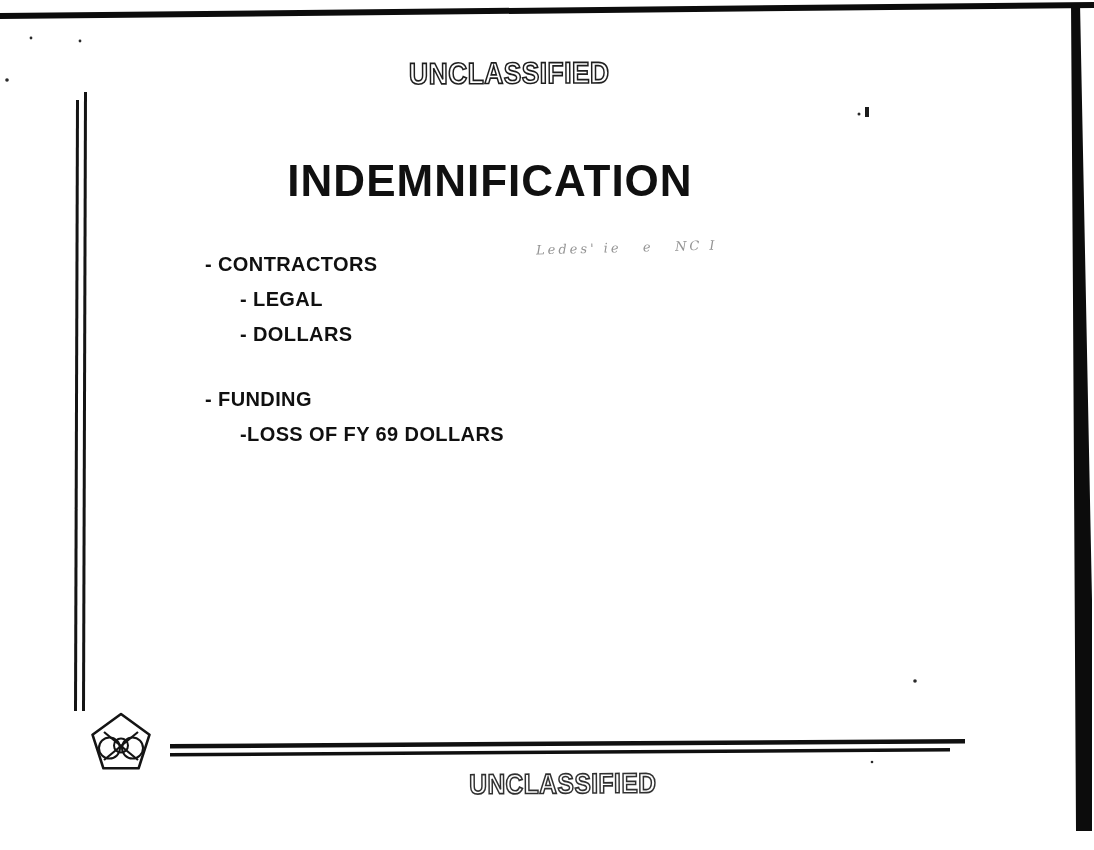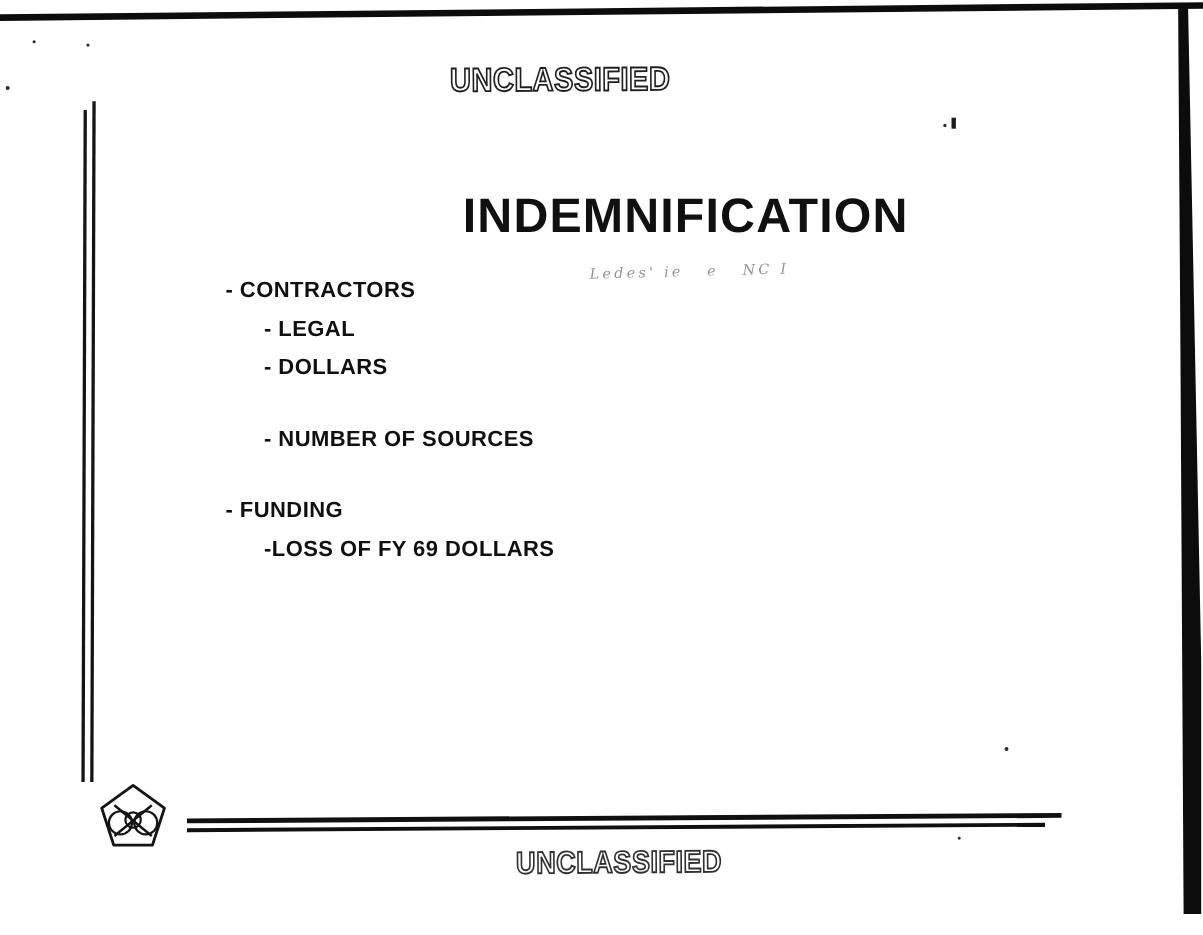--- a/index.html
+++ b/index.html
@@ -18,21 +18,21 @@
     color:rgba(255,255,255,0.05);
     -webkit-text-stroke:1.7px #1f1f1f;
     letter-spacing:0.5px;
     transform-origin:left top;
     white-space:nowrap;
   }
   .stamp-top{left:409px;top:57px;font-size:30px;transform:scaleX(0.88) rotate(-0.3deg);}
   .stamp-bottom{left:469px;top:769px;font-size:28px;transform:scaleX(0.88) rotate(-0.4deg);opacity:0.92;}
   .title{
     position:absolute;left:170px;top:156px;width:640px;
-    margin:16px;text-align:right;
+    margin:0;text-align:center;
     font-size:44px;font-weight:bold;letter-spacing:1px;
     color:var(--ink,#111);
   }
   .handwriting{
     position:absolute;left:536px;top:240px;
     font-family:"DejaVu Serif", serif;
     font-style:italic;font-size:13px;
     color:var(--pencil,#969696);
     letter-spacing:3px;
     transform:rotate(-1.5deg);
@@ -75,21 +75,20 @@
 
   <div class="handwriting">Ledes' ie   e   NC I</div>
 
   <div class="bullets">
       <div class="group">
         <div class="item main">- CONTRACTORS</div>
         <div class="item sub">- LEGAL</div>
         <div class="item sub">- DOLLARS</div>
       </div>
       <div class="group">
-        <div class="item sub">- NUMBER OF SOURCES</div>
       </div>
       <div class="group">
         <div class="item main">- FUNDING</div>
         <div class="item sub">-LOSS OF FY 69 DOLLARS</div>
       </div>
     </div>
 
   <svg class="logo" width="68" height="70" viewBox="0 0 68 70" aria-hidden="true">
     <polygon points="33,6 61.5,26.7 50.6,60.3 15.4,60.3 4.5,26.7" fill="none" stroke="#141414" stroke-width="2.6" stroke-linejoin="round"></polygon>
     <circle cx="21.5" cy="40" r="10.5" fill="none" stroke="#141414" stroke-width="2"></circle>

